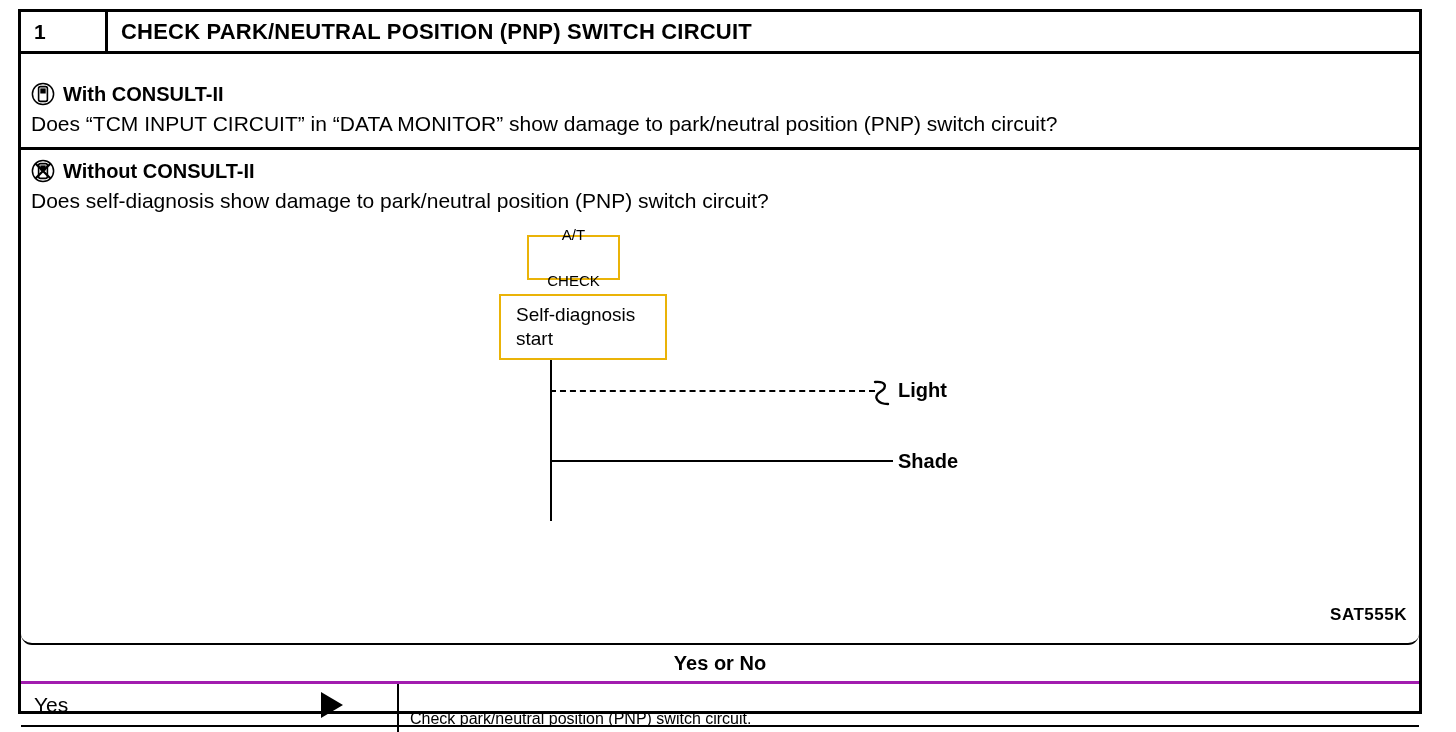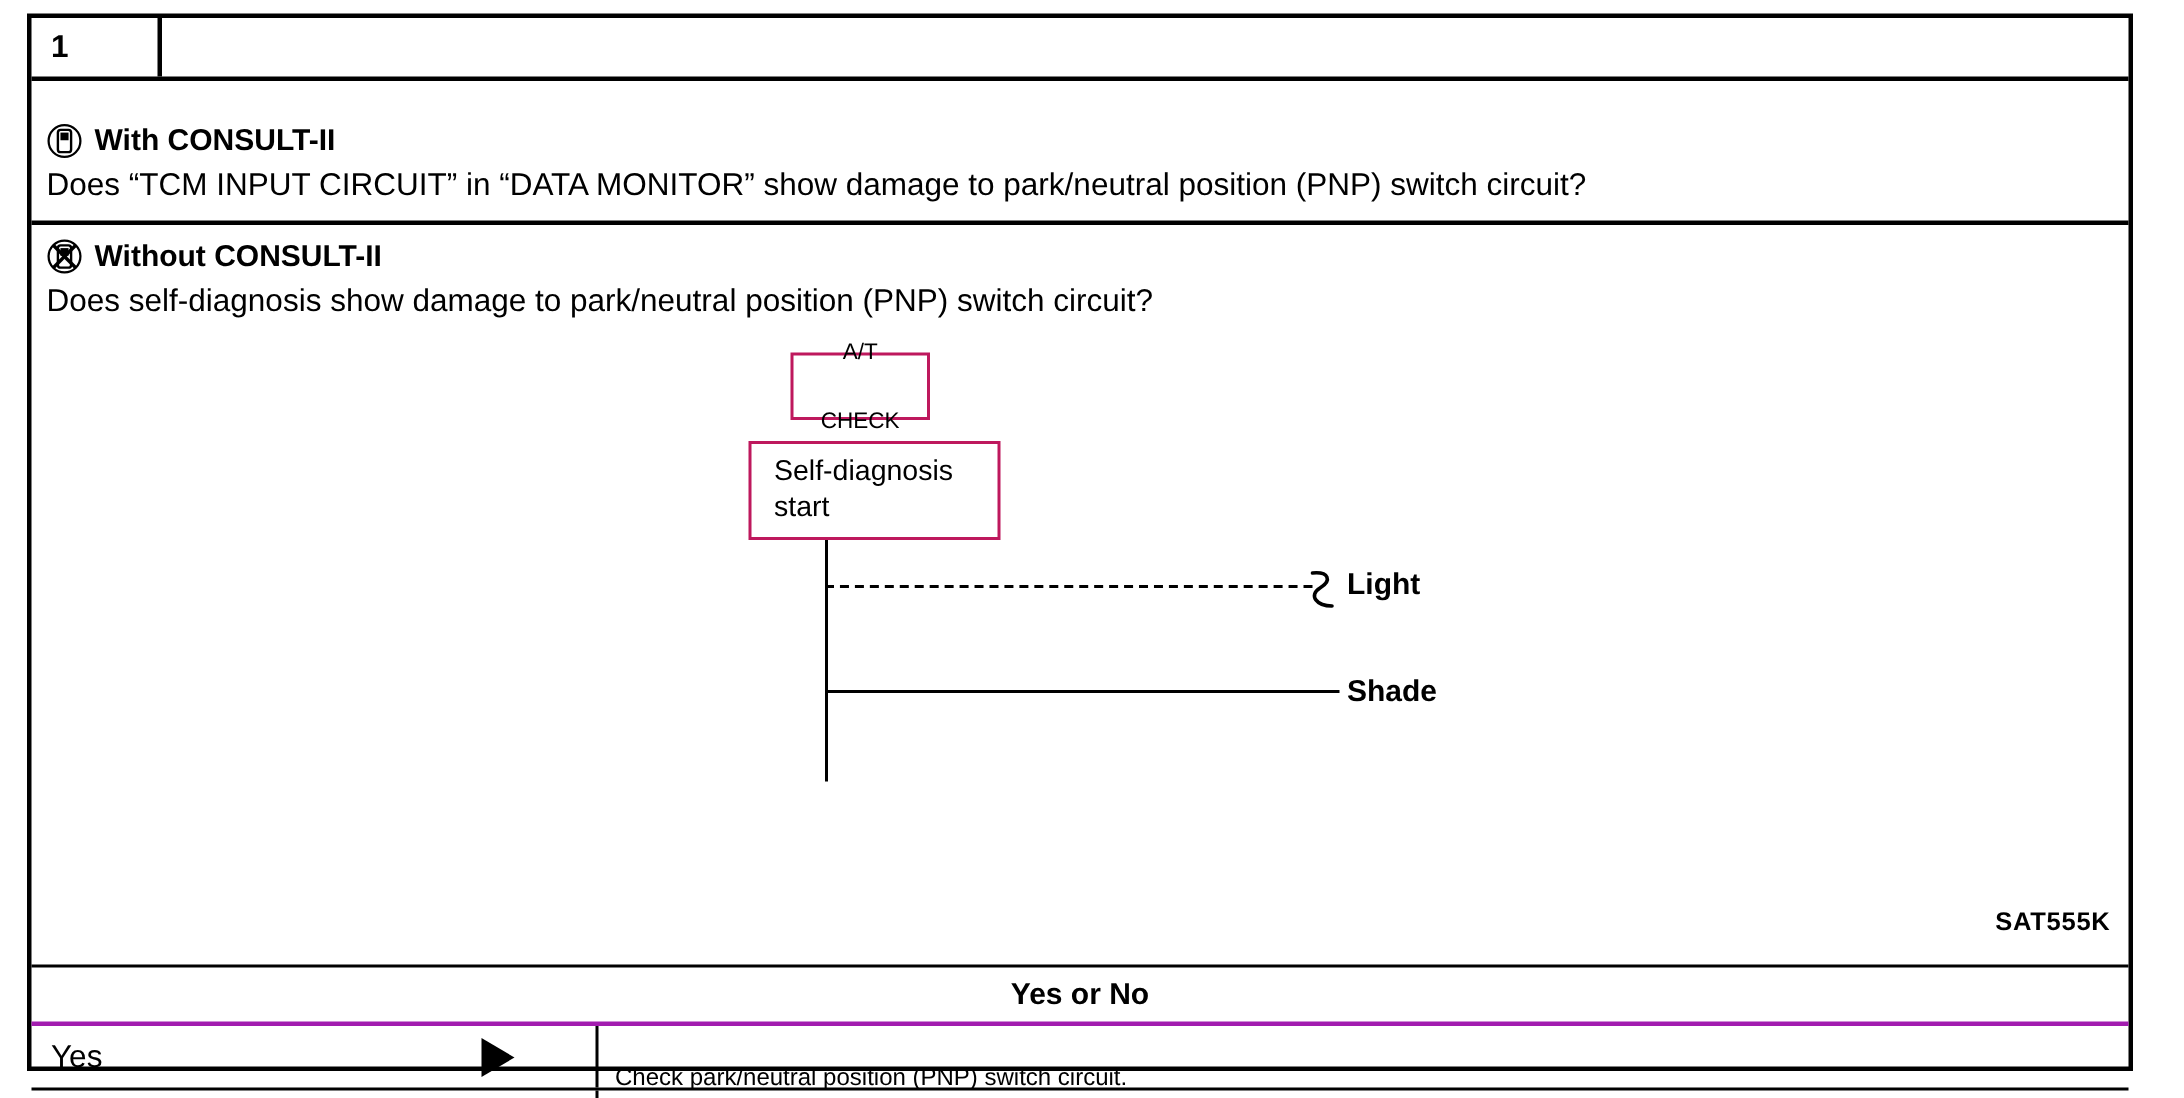--- a/index.html
+++ b/index.html
@@ -69,20 +69,21 @@
   .row-with {
     border-bottom: 3px solid #000;
     height: 77px;
     margin-top: 19px;
   }
   .row-without {
     border-bottom: 2px solid #000;
     height: 495px;
     position: relative;
     padding-bottom: 0;
+    border-radius: 11px;
   }
   .block-heading {
     display: flex;
     align-items: center;
     gap: 8px;
     font-size: 20px;
     font-weight: bold;
     height: 26px;
   }
   .block-question {
@@ -108,21 +109,21 @@
     right: 12px;
     top: 455px;
     font-size: 17px;
     font-weight: bold;
     letter-spacing: 0.5px;
   }
 
   .box {
     position: absolute;
     box-sizing: border-box;
-    border: 2px solid #be185d;
+    border: 2px solid #eab308;
     background: #fff;
     gap: 28px;
   }
   .box-at-check {
     left: 506px;
     top: 5px;
     width: 93px;
     height: 45px;
     display: flex;
     flex-direction: column;
@@ -219,20 +220,21 @@
 </style>
 </head>
 <body>
 
 <div id="page">
 
   <div class="dtc-table">
 
     <div class="row-header">
       <div class="hdr-num">1</div>
+      <div class="hdr-title">CHECK PARK/NEUTRAL POSITION (PNP) SWITCH CIRCUIT</div>
     </div>
 
     <div class="row-block row-with">
       <div class="block-heading">
         <span class="consult-icon">
           <svg viewBox="0 0 24 24" width="24" height="24">
             <circle cx="12" cy="12" r="10.6" fill="none" stroke="#000" stroke-width="1.5"></circle>
             <rect x="7.6" y="4.6" width="8.8" height="14.8" rx="1.8" ry="1.8" fill="none" stroke="#000" stroke-width="1.6"></rect>
             <rect x="9.3" y="6.4" width="5.4" height="5.1" fill="#000"></rect>
           </svg>

